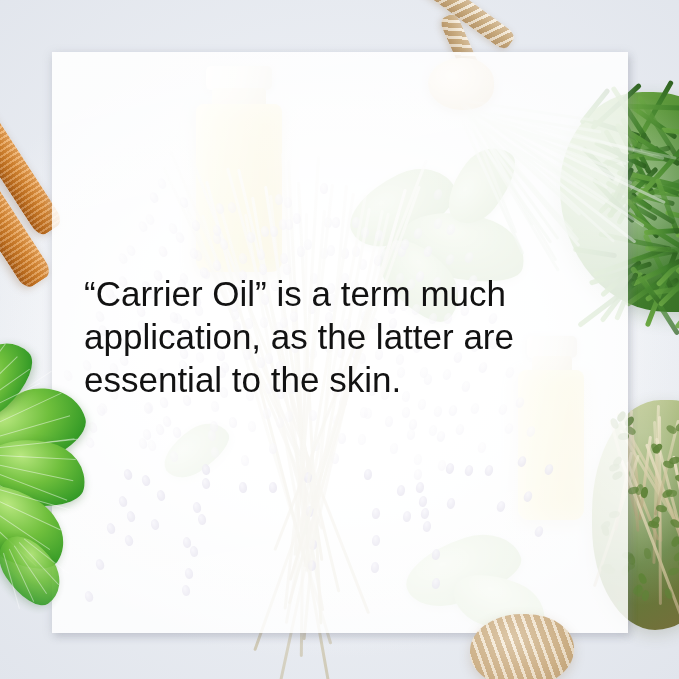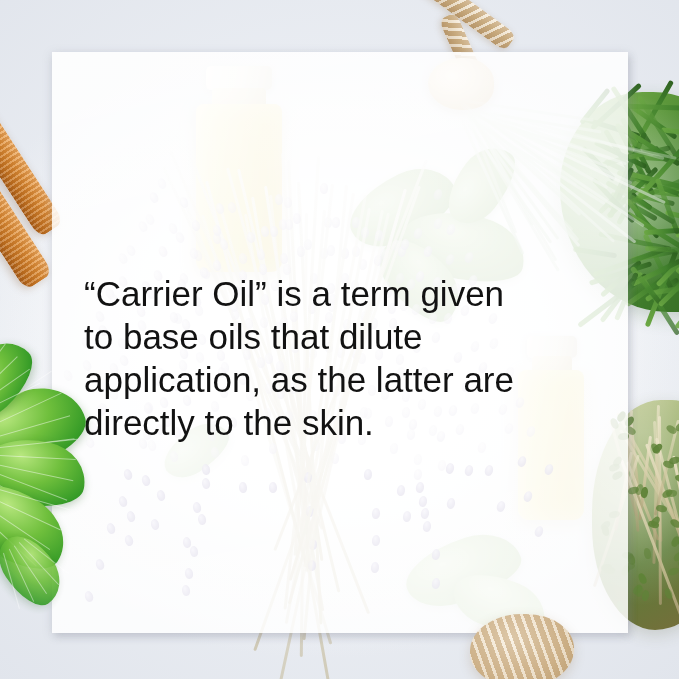--- a/index.html
+++ b/index.html
@@ -795,19 +795,18 @@
         <div class="mint-vein" style="top: 48%; transform: rotate(0deg);"></div>
         <div class="mint-vein" style="top: 61%; transform: rotate(9deg);"></div>
         <div class="mint-vein" style="top: 74%; transform: rotate(18deg);"></div>
       </div>
 
     <div class="prop twine-bundle"></div>
   </div>
 
 
   <div class="body-block">
-    <div class="body-line">“Carrier Oil” is a term given</div>
-    <div class="body-line">to base oils that dilute</div>
+    <div class="body-line">“Carrier Oil” is a term much</div>
     <div class="body-line">application, as the latter are</div>
-    <div class="body-line">directly to the skin.</div>
+    <div class="body-line">essential to the skin.</div>
   </div>
 
 </div>
 
 </body></html>

